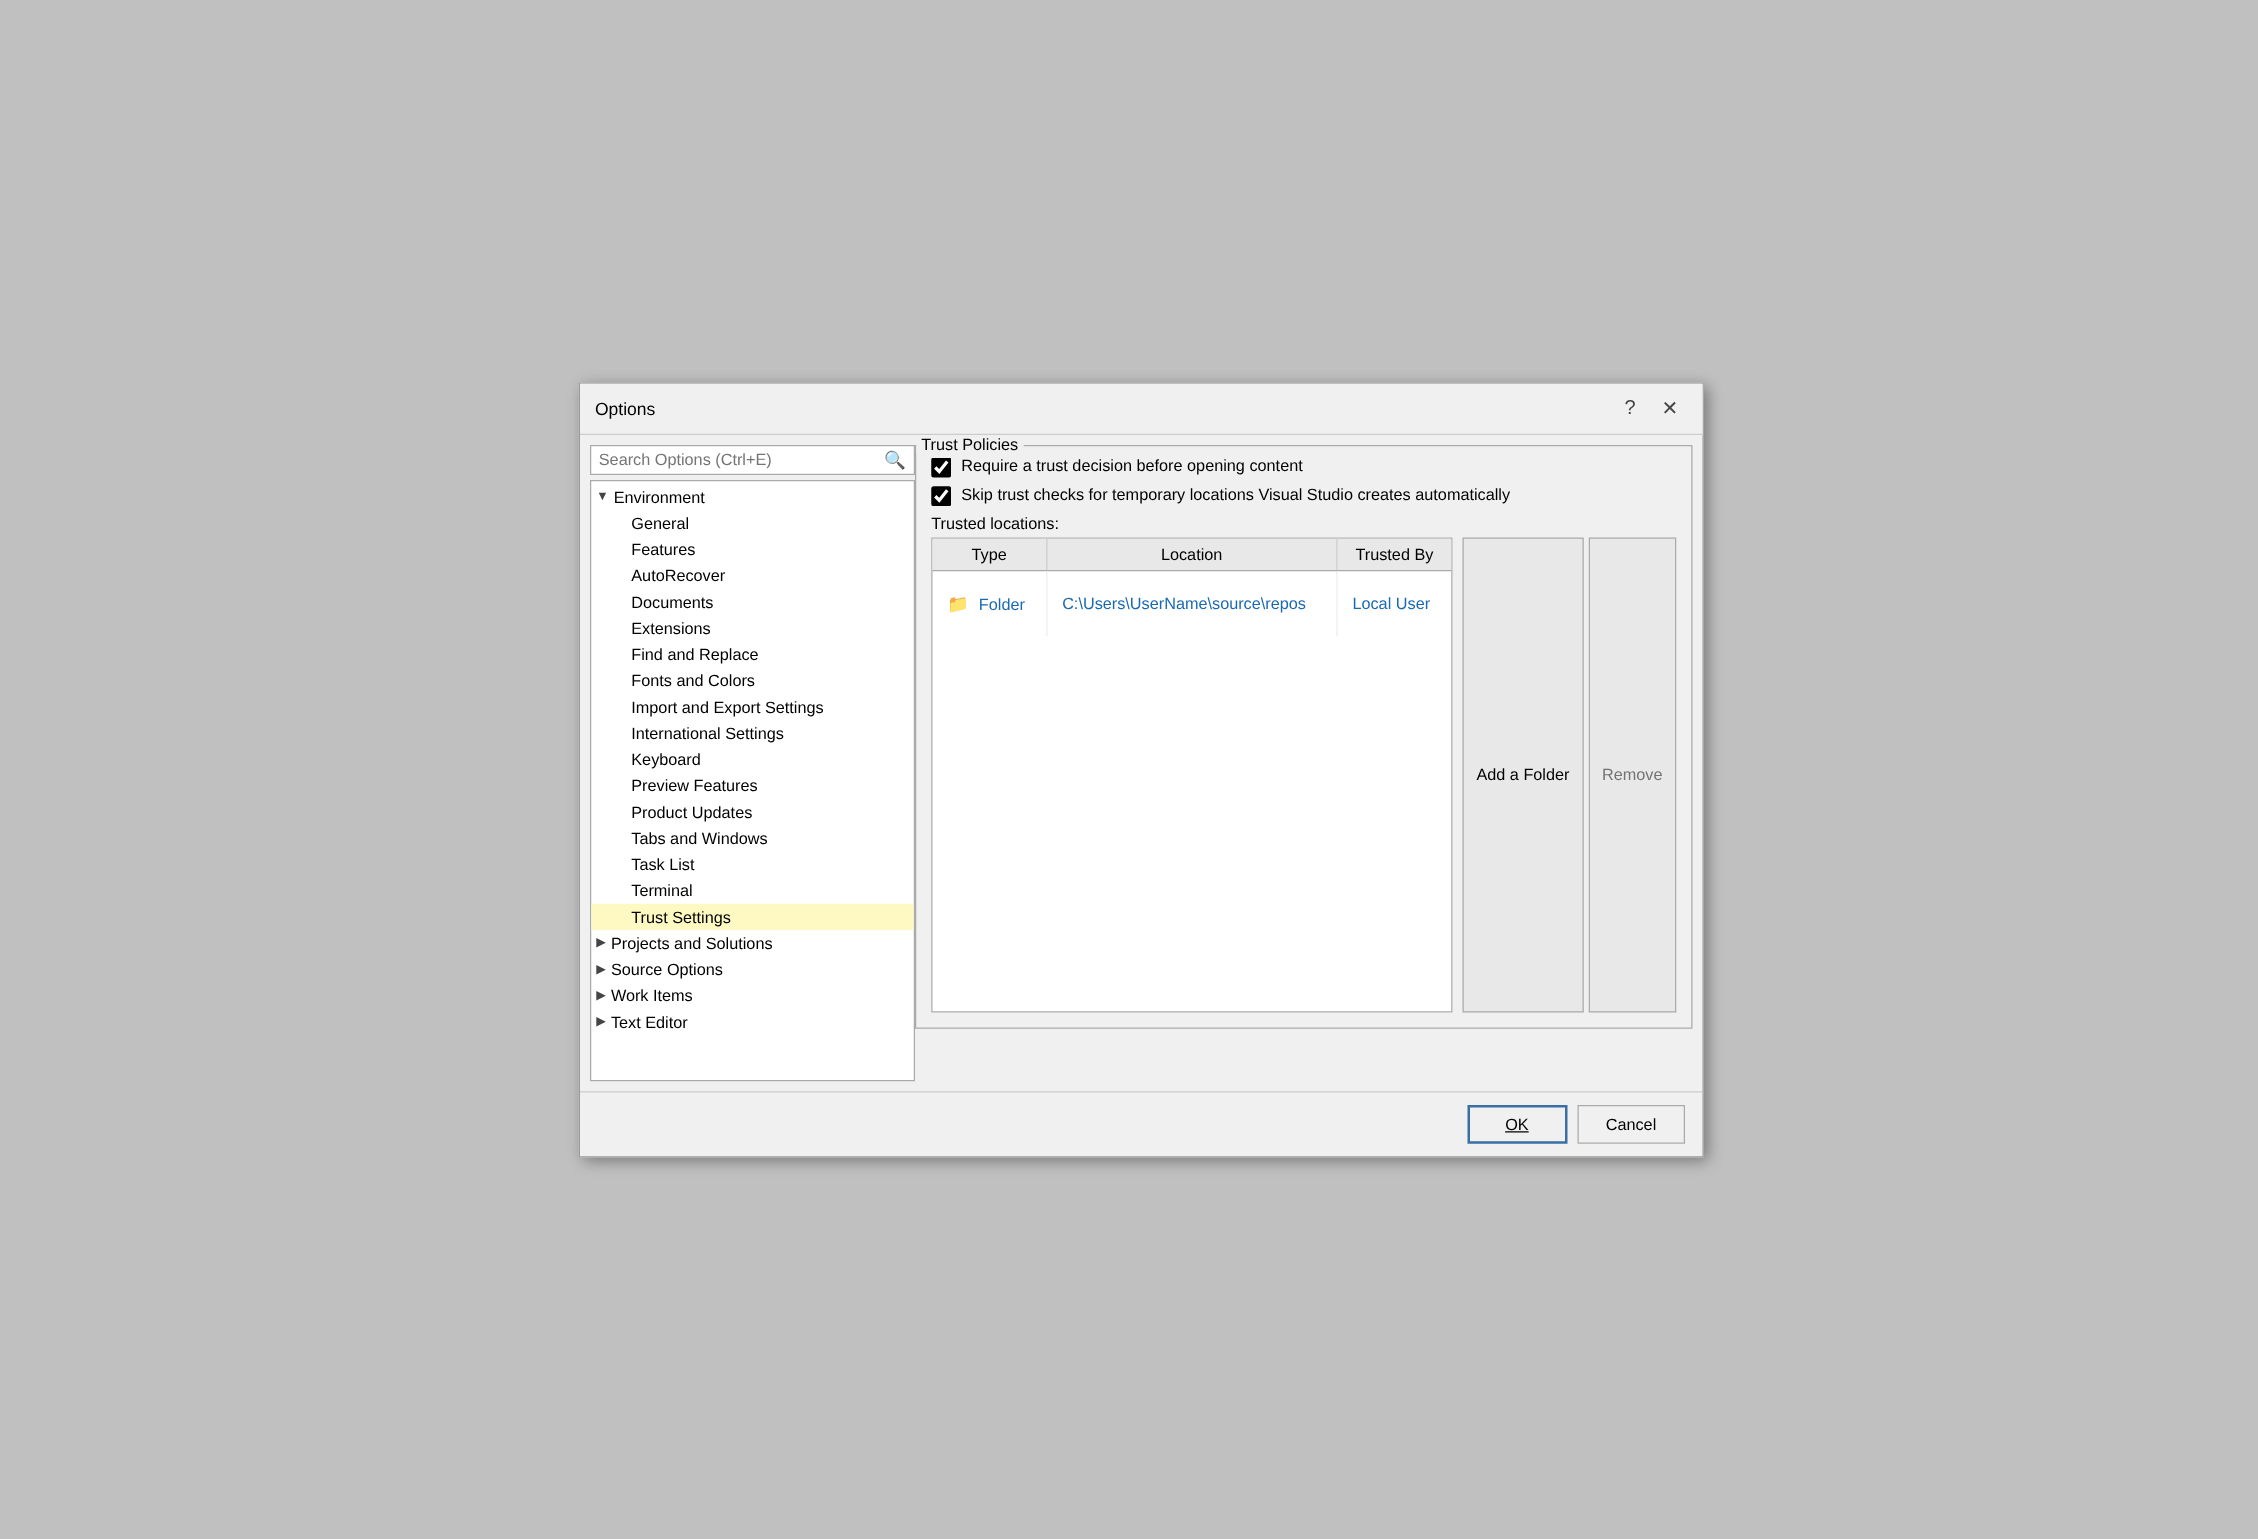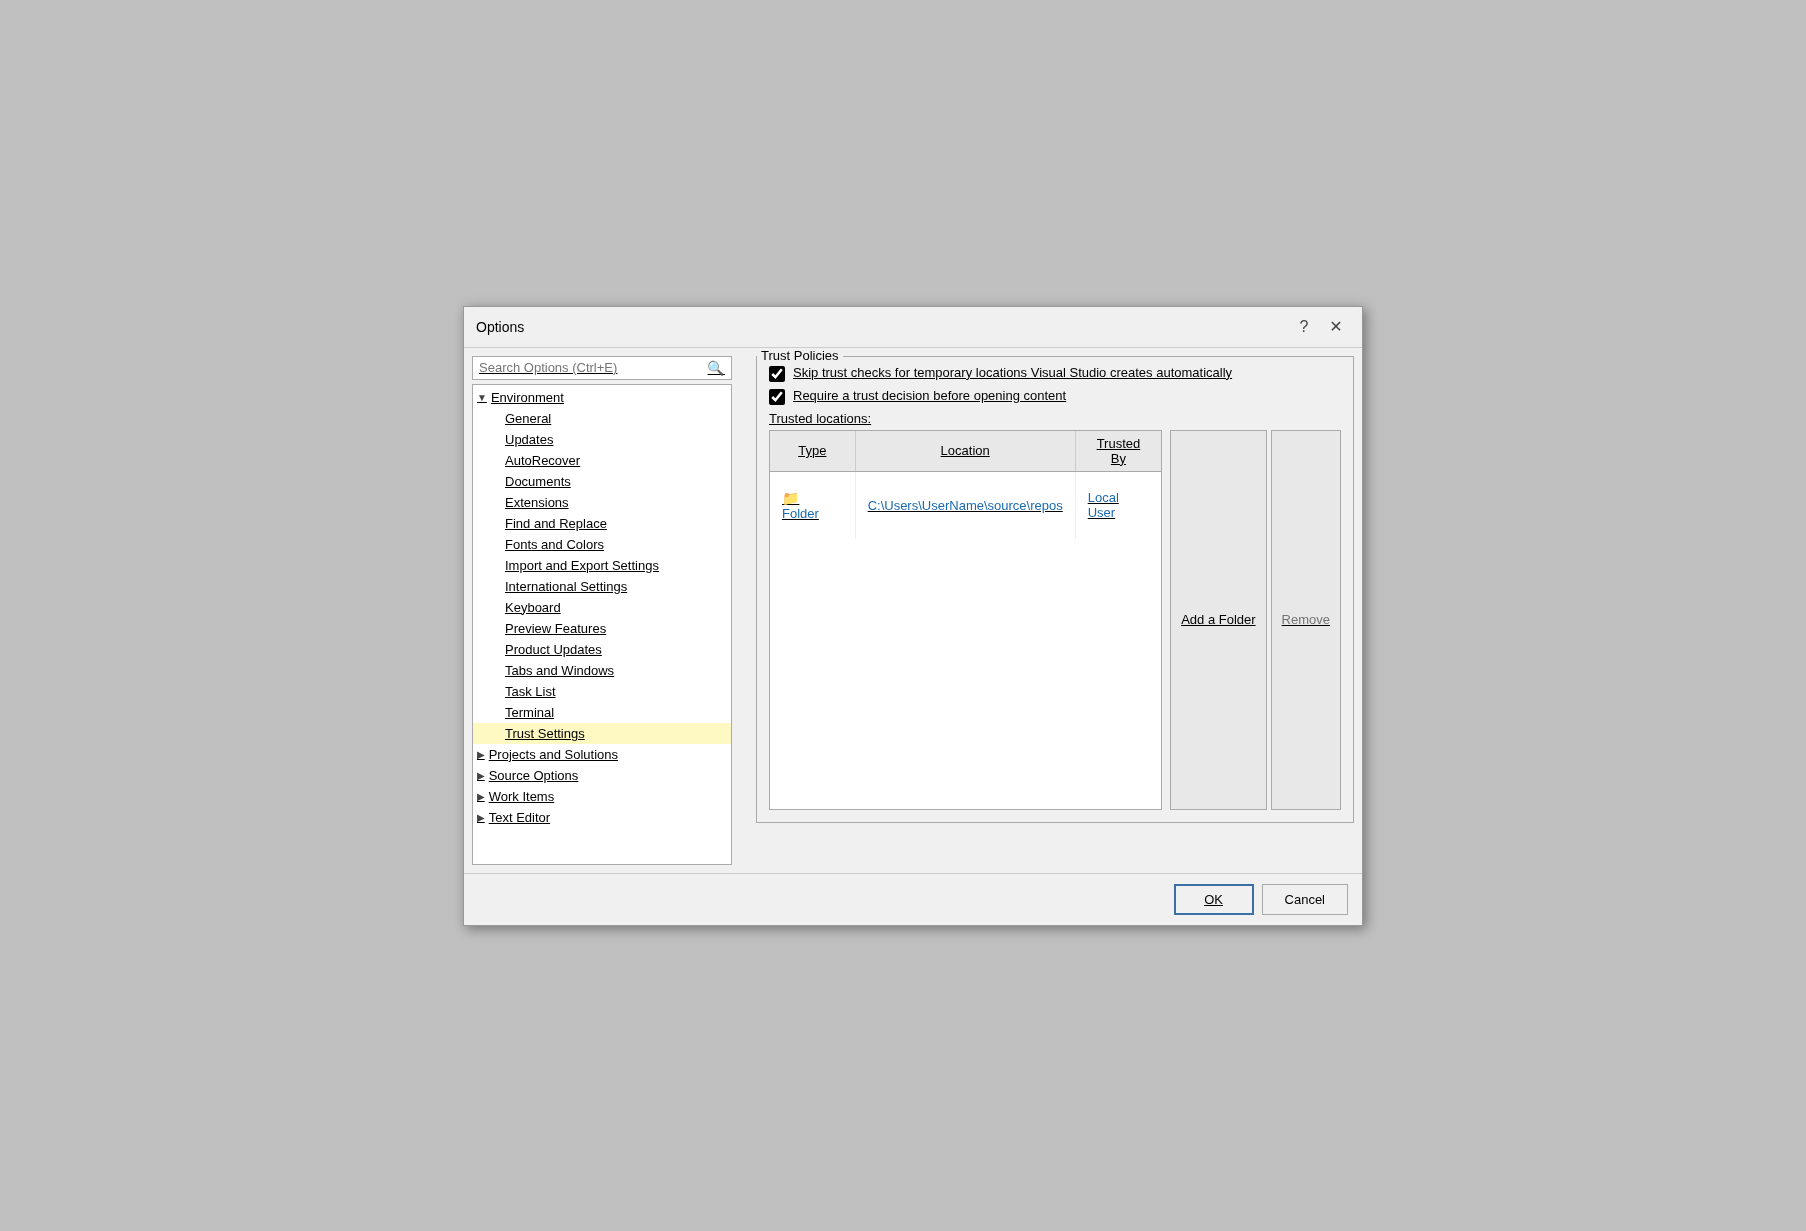--- a/index.html
+++ b/index.html
@@ -49,22 +49,21 @@
       width: 28px;
       height: 24px;
       display: flex;
       align-items: center;
       justify-content: center;
     }
     .dialog-body {
       display: flex;
       flex: 1;
       padding: 8px;
-      gap: 24px;
-      text-decoration: underline;
+      gap: 0;
     }
     .left-panel {
       width: 260px;
       display: flex;
       flex-direction: column;
       gap: 4px;
     }
     .search-box {
       display: flex;
       align-items: center;
@@ -256,21 +255,21 @@
       </div>
 
       <div class="tree-container">
 
         <div class="tree-item category">
           <span class="triangle">▼</span>
           <span>Environment</span>
         </div>
 
         <div class="tree-item child">General</div>
-        <div class="tree-item child">Updates</div>
+        <div class="tree-item child">Features</div>
         <div class="tree-item child">AutoRecover</div>
         <div class="tree-item child">Documents</div>
         <div class="tree-item child">Extensions</div>
         <div class="tree-item child">Find and Replace</div>
         <div class="tree-item child">Fonts and Colors</div>
         <div class="tree-item child">Import and Export Settings</div>
         <div class="tree-item child">International Settings</div>
         <div class="tree-item child">Keyboard</div>
         <div class="tree-item child">Preview Features</div>
         <div class="tree-item child">Product Updates</div>
@@ -298,26 +297,26 @@
       </div>
     </div>
 
     <div class="right-panel">
 
       <div class="trust-policies-group">
         <span class="group-legend">Trust Policies</span>
 
         <div class="policy-row">
           <input type="checkbox" class="policy-checkbox" checked="" style="">
-          <span>Skip trust checks for temporary locations Visual Studio creates automatically</span>
+          <span>Require a trust decision before opening content</span>
         </div>
 
         <div class="policy-row">
           <input type="checkbox" class="policy-checkbox" checked="" style="">
-          <span>Require a trust decision before opening content</span>
+          <span>Skip trust checks for temporary locations Visual Studio creates automatically</span>
         </div>
 
         <div class="trusted-locations-label">Trusted locations:</div>
 
         <div class="trusted-locations-area">
 
           <div class="trusted-table-container">
             <table class="trusted-table">
               <thead>
                 <tr>

